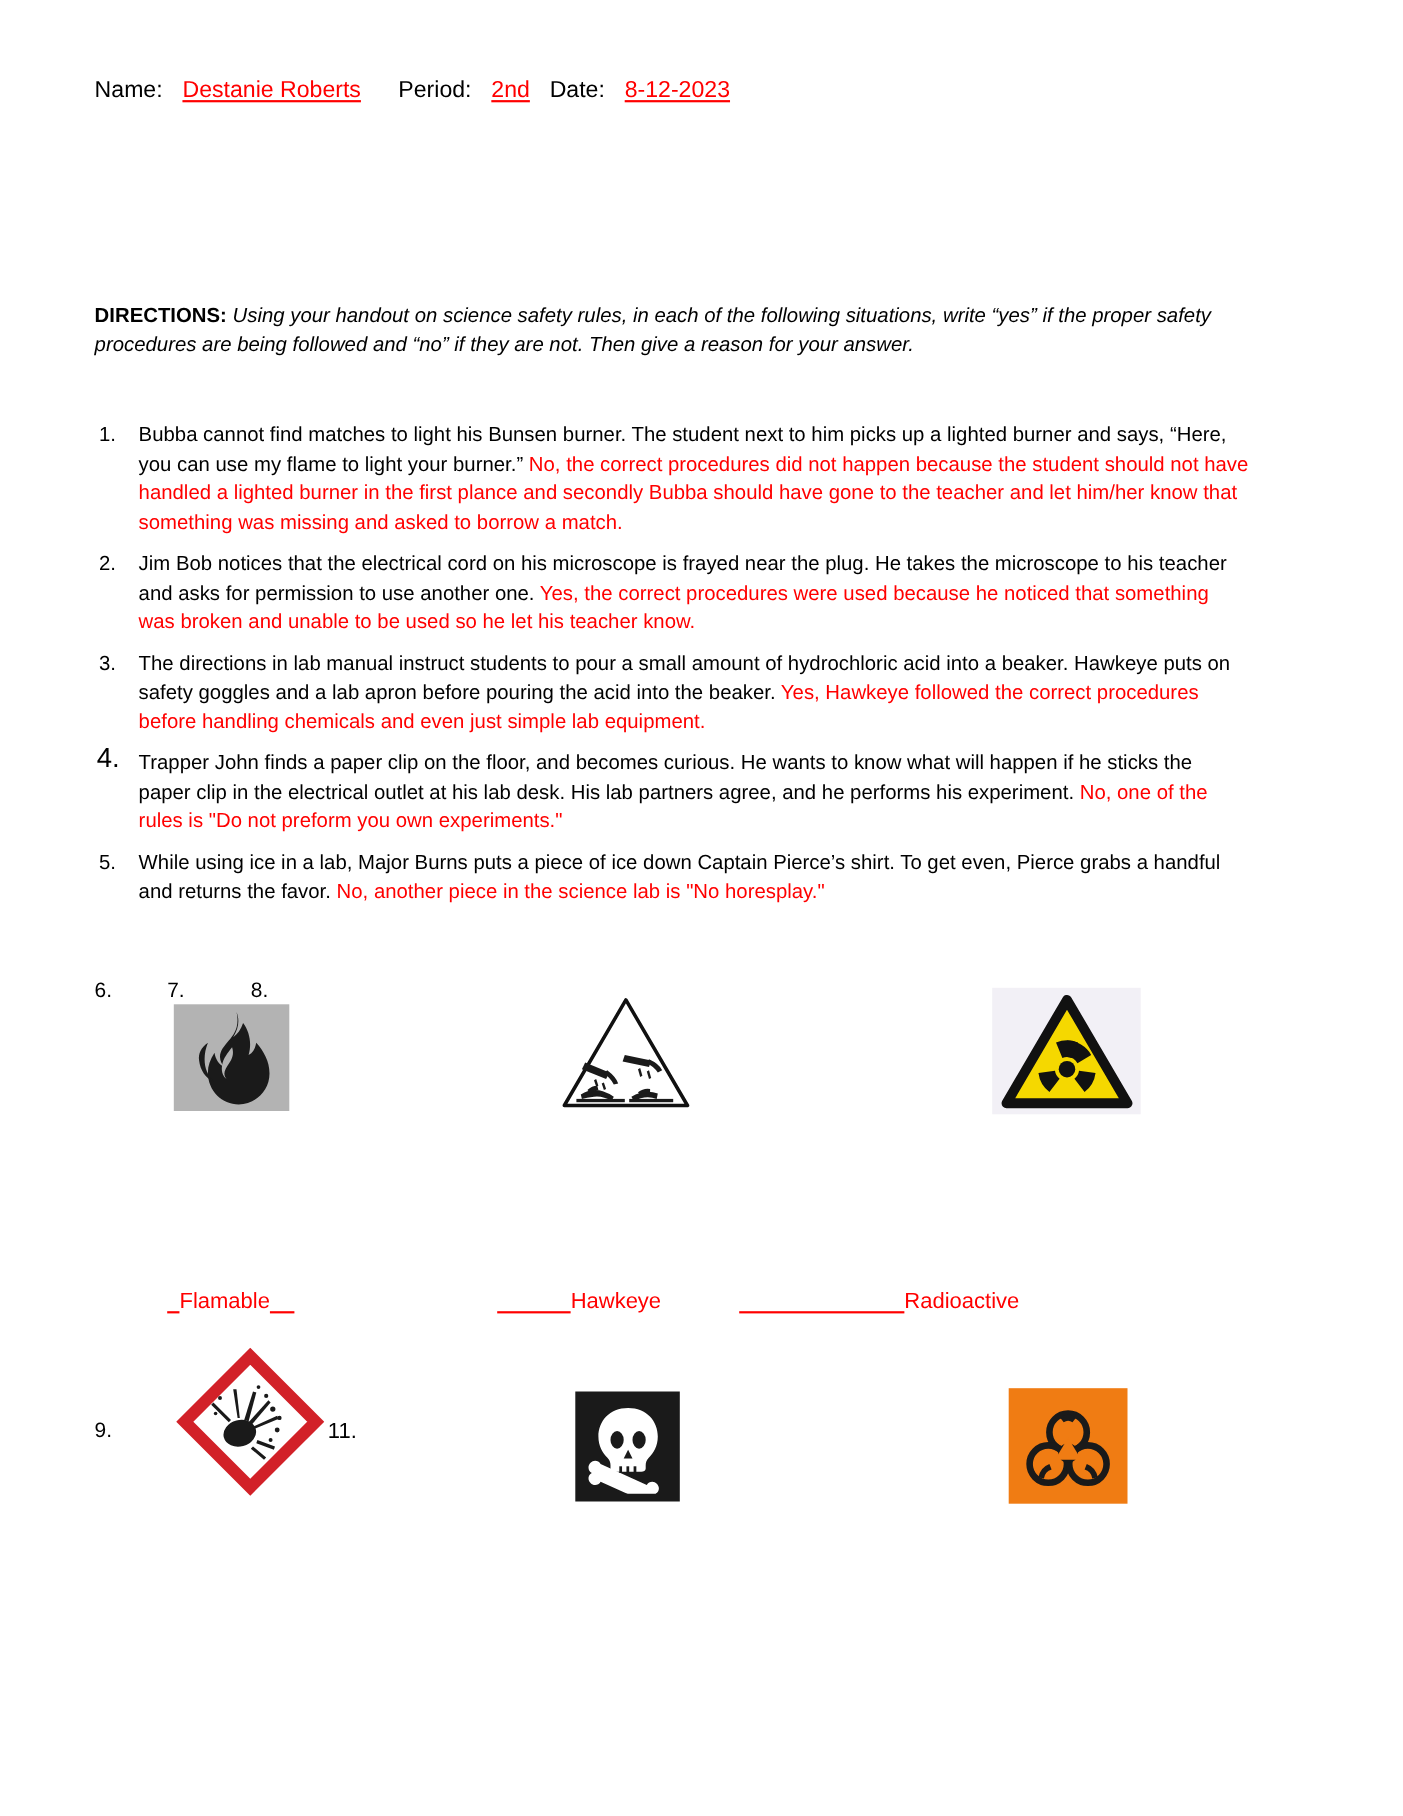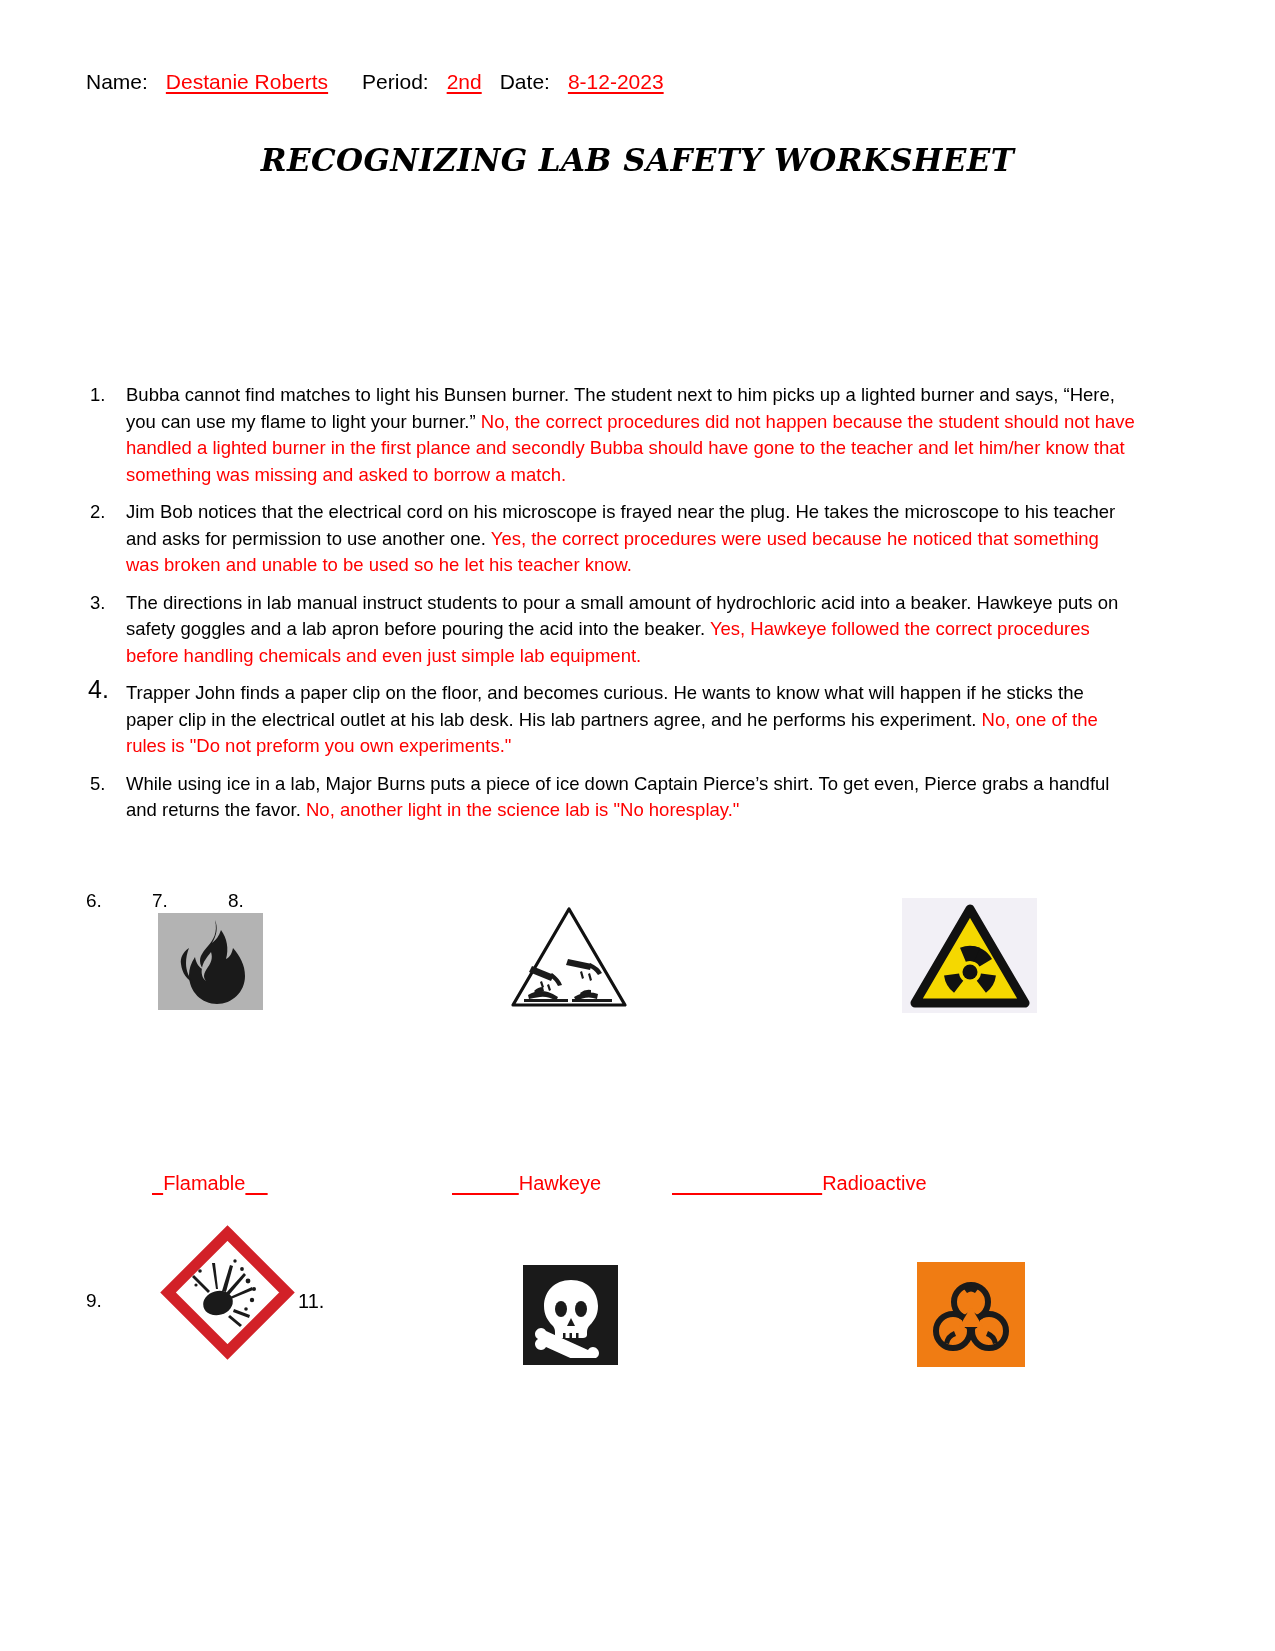--- a/index.html
+++ b/index.html
@@ -218,22 +218,25 @@
 </style>
 </head>
 <body>
 
 <div class="page">
 
   <div class="header-line">
     <span class="hdr-label">Name:</span><span class="gap-mid"></span><span class="hdr-value">Destanie Roberts</span><span class="gap-big"></span><span class="hdr-label">Period:</span><span class="gap-mid"></span><span class="hdr-value">2nd</span><span class="gap-mid"></span><span class="hdr-label">Date:</span><span class="gap-mid"></span><span class="hdr-value">8-12-2023</span>
   </div>
 
-  <div class="title">RECOGNIZING LAB SAFETY WORKSHEET</div>
-
+
+  <div class="directions-1">
+    <span class="dir-label">DIRECTIONS:</span>
+    <span class="dir-body">Using your handout on science safety rules, in each of the following situations, write “yes” if the proper safety procedures are being followed and “no” if they are not.  Then give a reason for your answer.</span>
+  </div>
 
   <div class="qlist">
 
     <div class="qitem">
       <span class="qnum">1.</span>
       <span>Bubba cannot find matches to light his Bunsen burner.  The student next to him picks up a lighted burner and says, “Here, you can use my flame to light your burner.”</span>
       <span class="ans">No, the correct procedures did not happen because the student should not have handled a lighted burner in the first plance and secondly Bubba should have gone to the teacher and let him/her know that something was missing and asked to borrow a match.</span>
     </div>
 
     <div class="qitem">
@@ -250,21 +253,21 @@
 
     <div class="qitem">
       <span class="qnum big">4.</span>
       <span>Trapper John finds a paper clip on the floor, and becomes curious.  He wants to know what will happen if he sticks the paper clip in the electrical outlet at his lab desk.  His lab partners agree, and he performs his experiment.</span>
       <span class="ans">No, one of the rules is "Do not preform you own experiments."</span>
     </div>
 
     <div class="qitem">
       <span class="qnum">5.</span>
       <span>While using ice in a lab, Major Burns puts a piece of ice down Captain Pierce’s shirt.  To get even, Pierce grabs a handful and returns the favor.</span>
-      <span class="ans">No, another light in the science lab is "No horesplay."</span>
+      <span class="ans">No, another piece in the science lab is "No horesplay."</span>
     </div>
 
   </div>
 
 
   <div class="num-678 n6">6.</div>
   <div class="num-678 n7">7.</div>
   <div class="num-678 n8">8.</div>
 
   <div class="sym flame-box">

